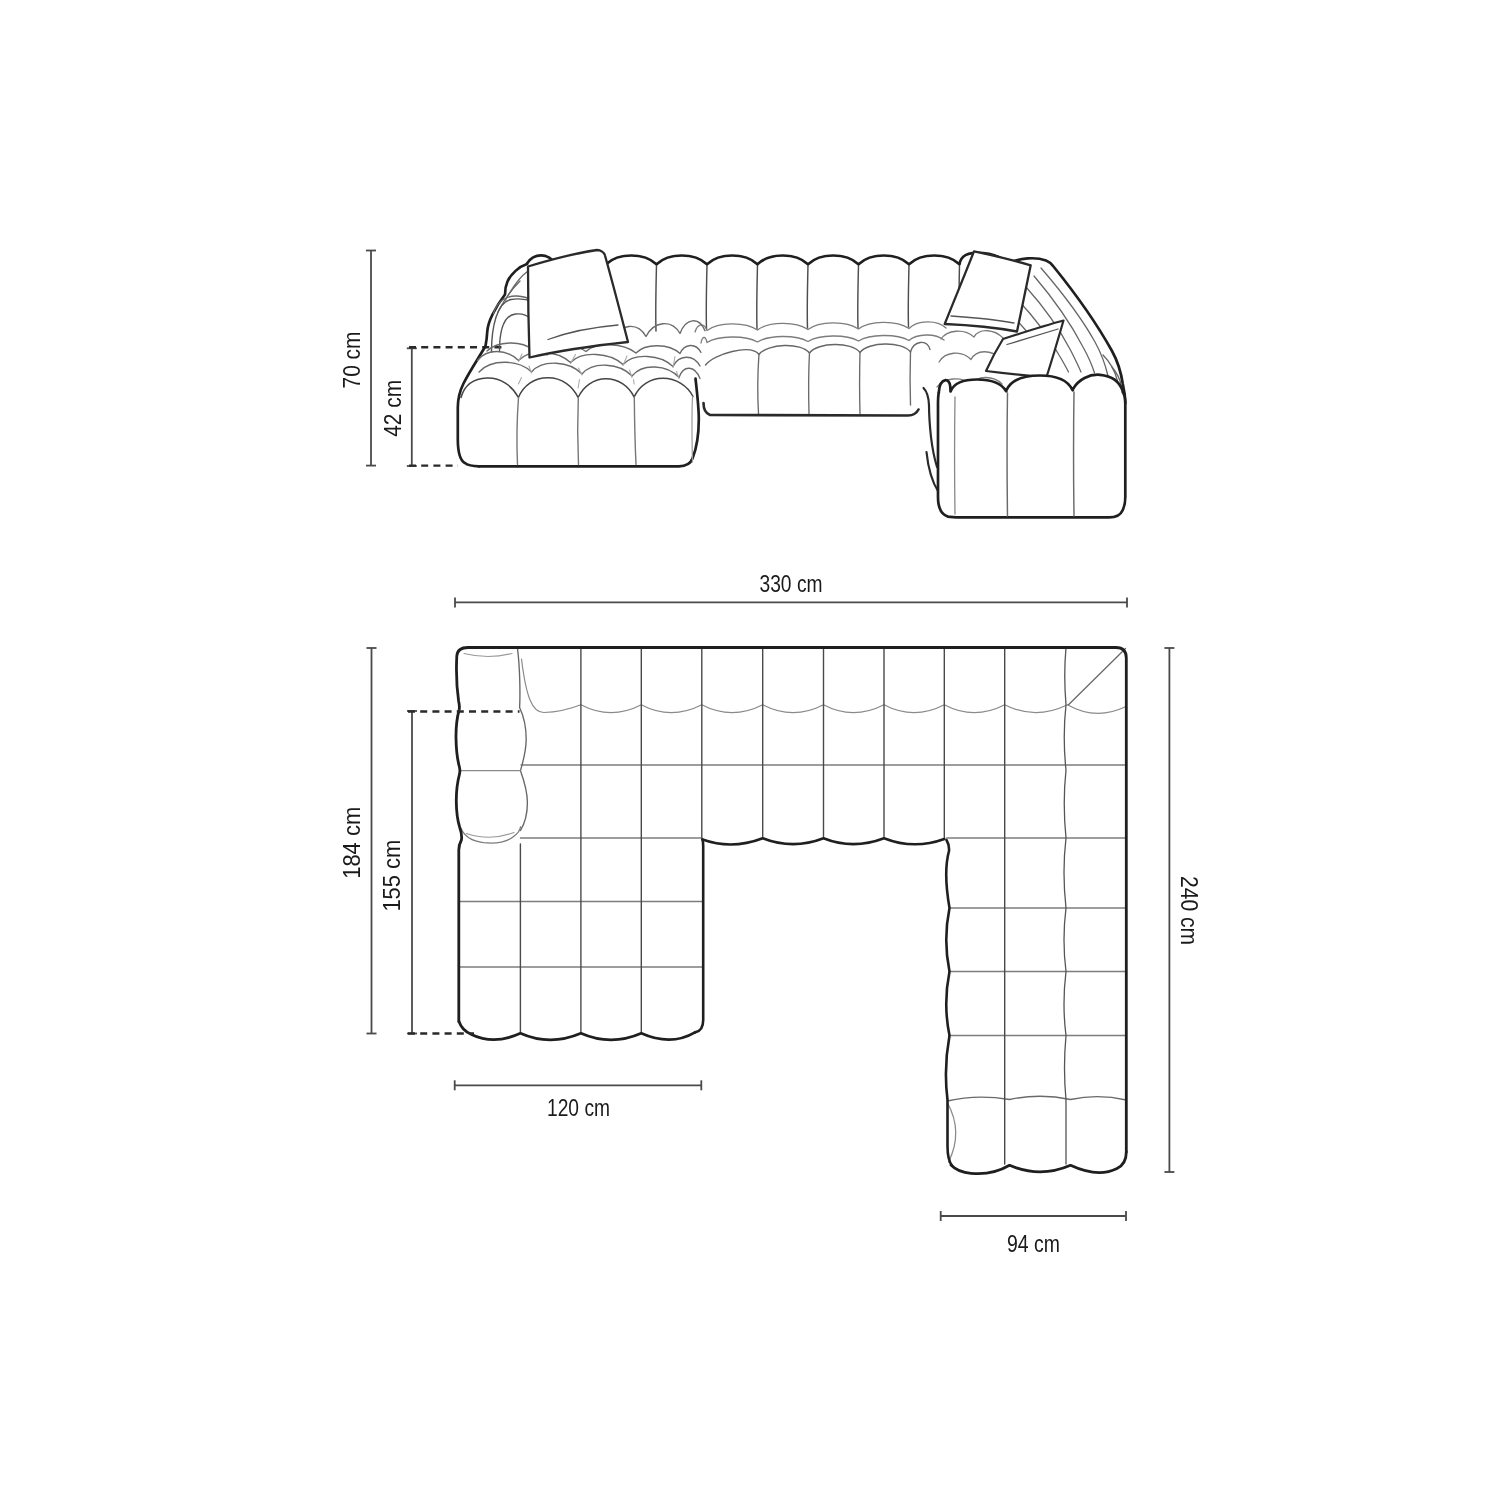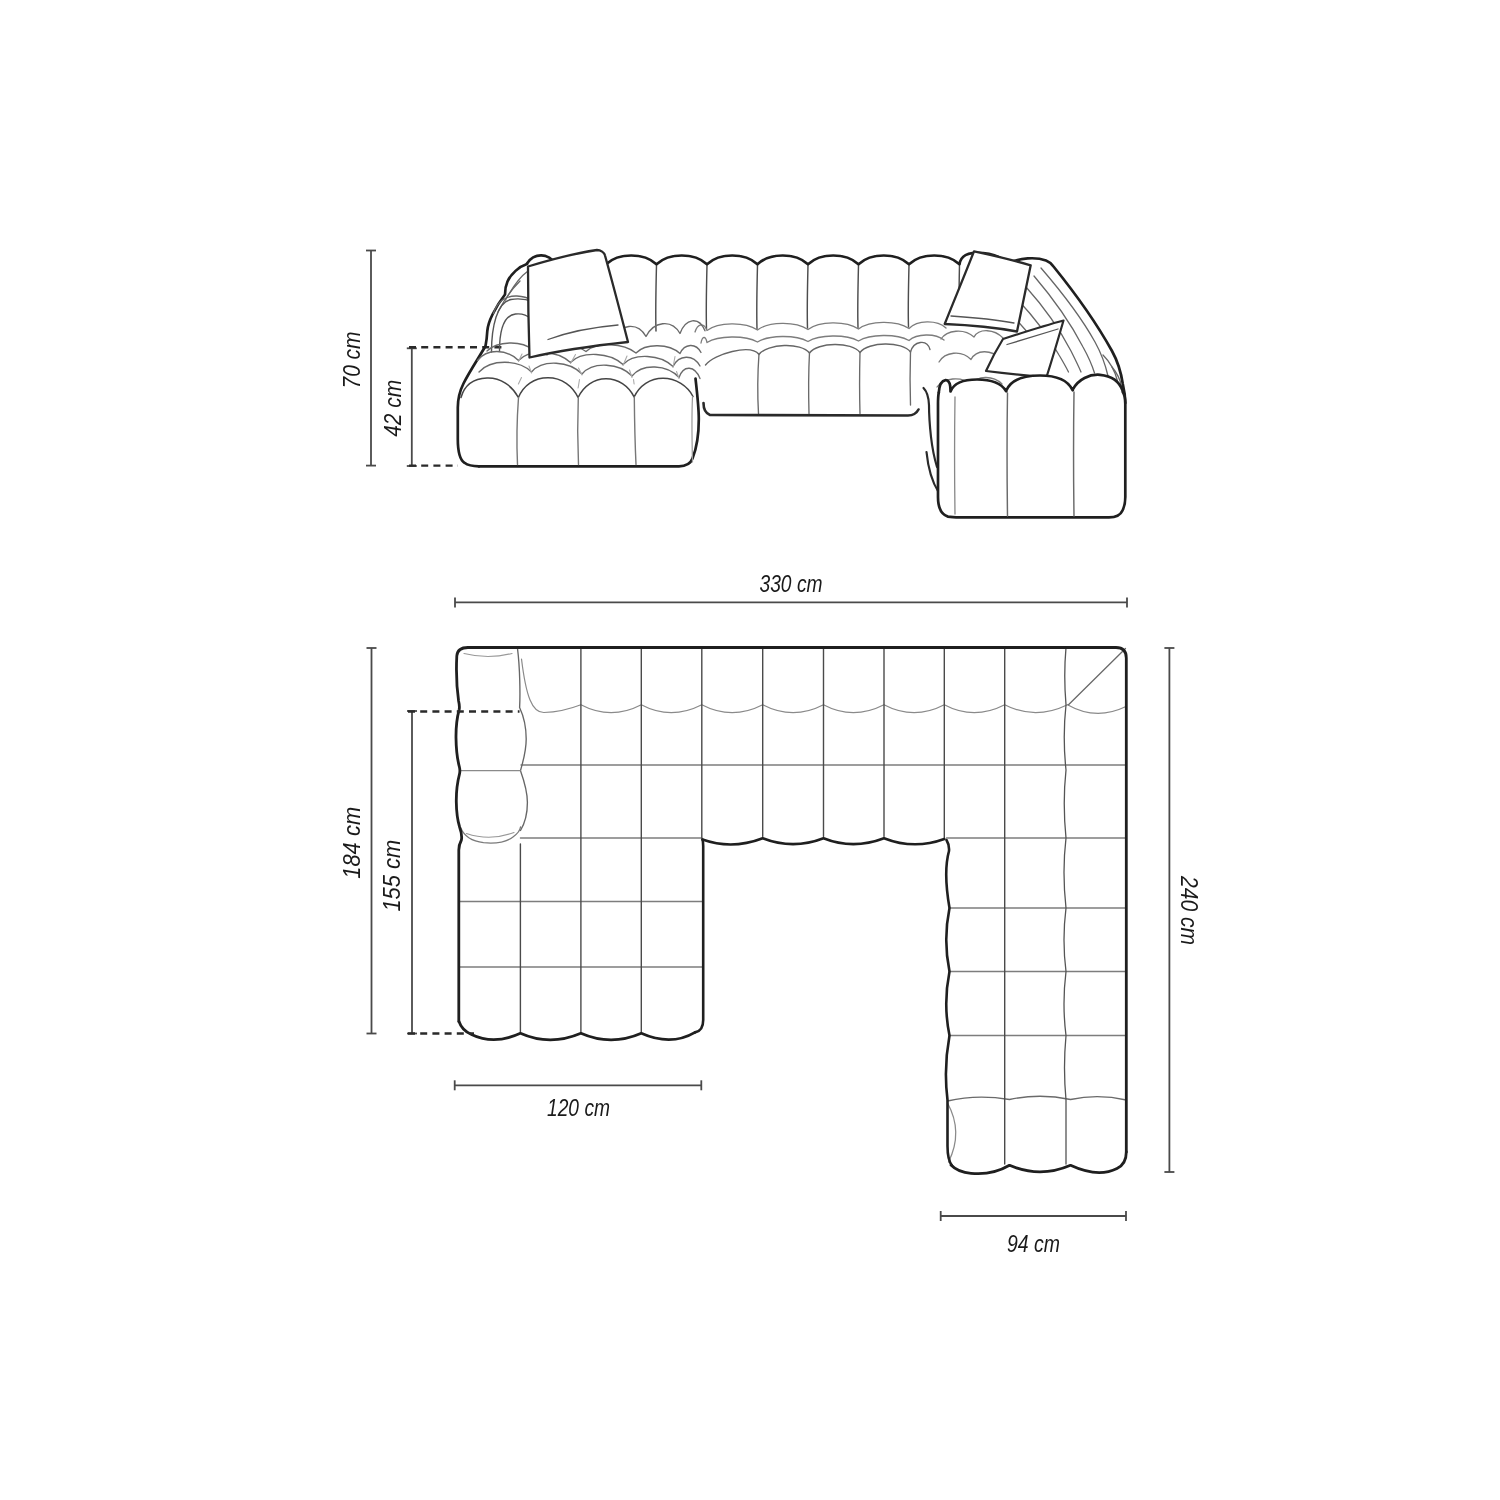--- a/index.html
+++ b/index.html
@@ -1,16 +1,16 @@
 <!DOCTYPE html>
 <html><head>
 <meta charset="utf-8">
 <style>
   html,body{margin:0;padding:0;background:#ffffff;}
-  .page{width:1500px;height:1500px;position:relative;background:#0369a1;overflow:hidden;font-style:italic;}
+  .page{width:1500px;height:1500px;position:relative;background:#0369a1;overflow:hidden;}
   svg{position:absolute;top:0;left:0;}
   text{font-family:"Liberation Sans",sans-serif;fill:#1a1a1a;}
 </style>
 </head>
 <body>
 <div class="page">
 <svg width="1500" height="1500" viewBox="0 0 1500 1500">
 
 <rect x="0" y="0" width="1500" height="1500" fill="#ffffff"></rect>
 

